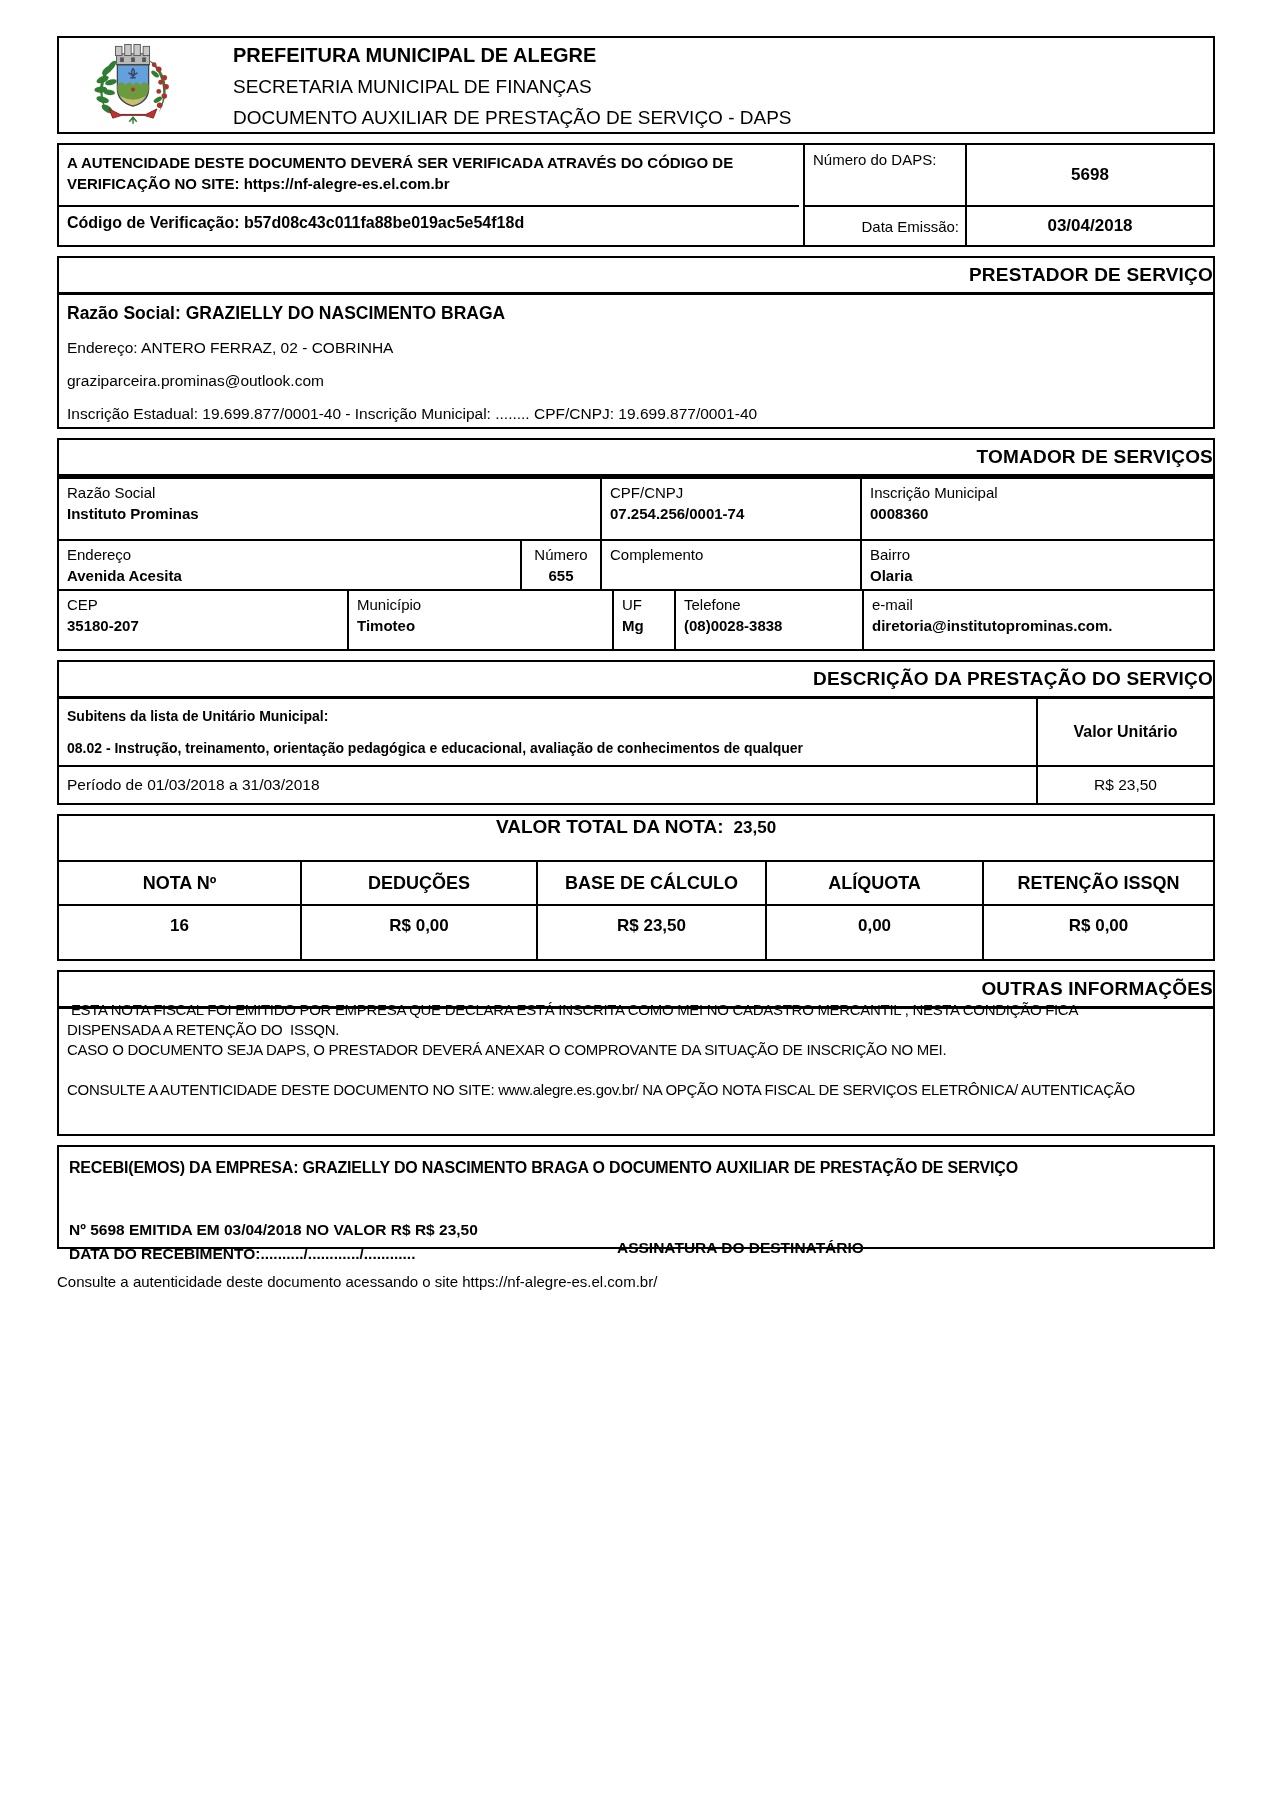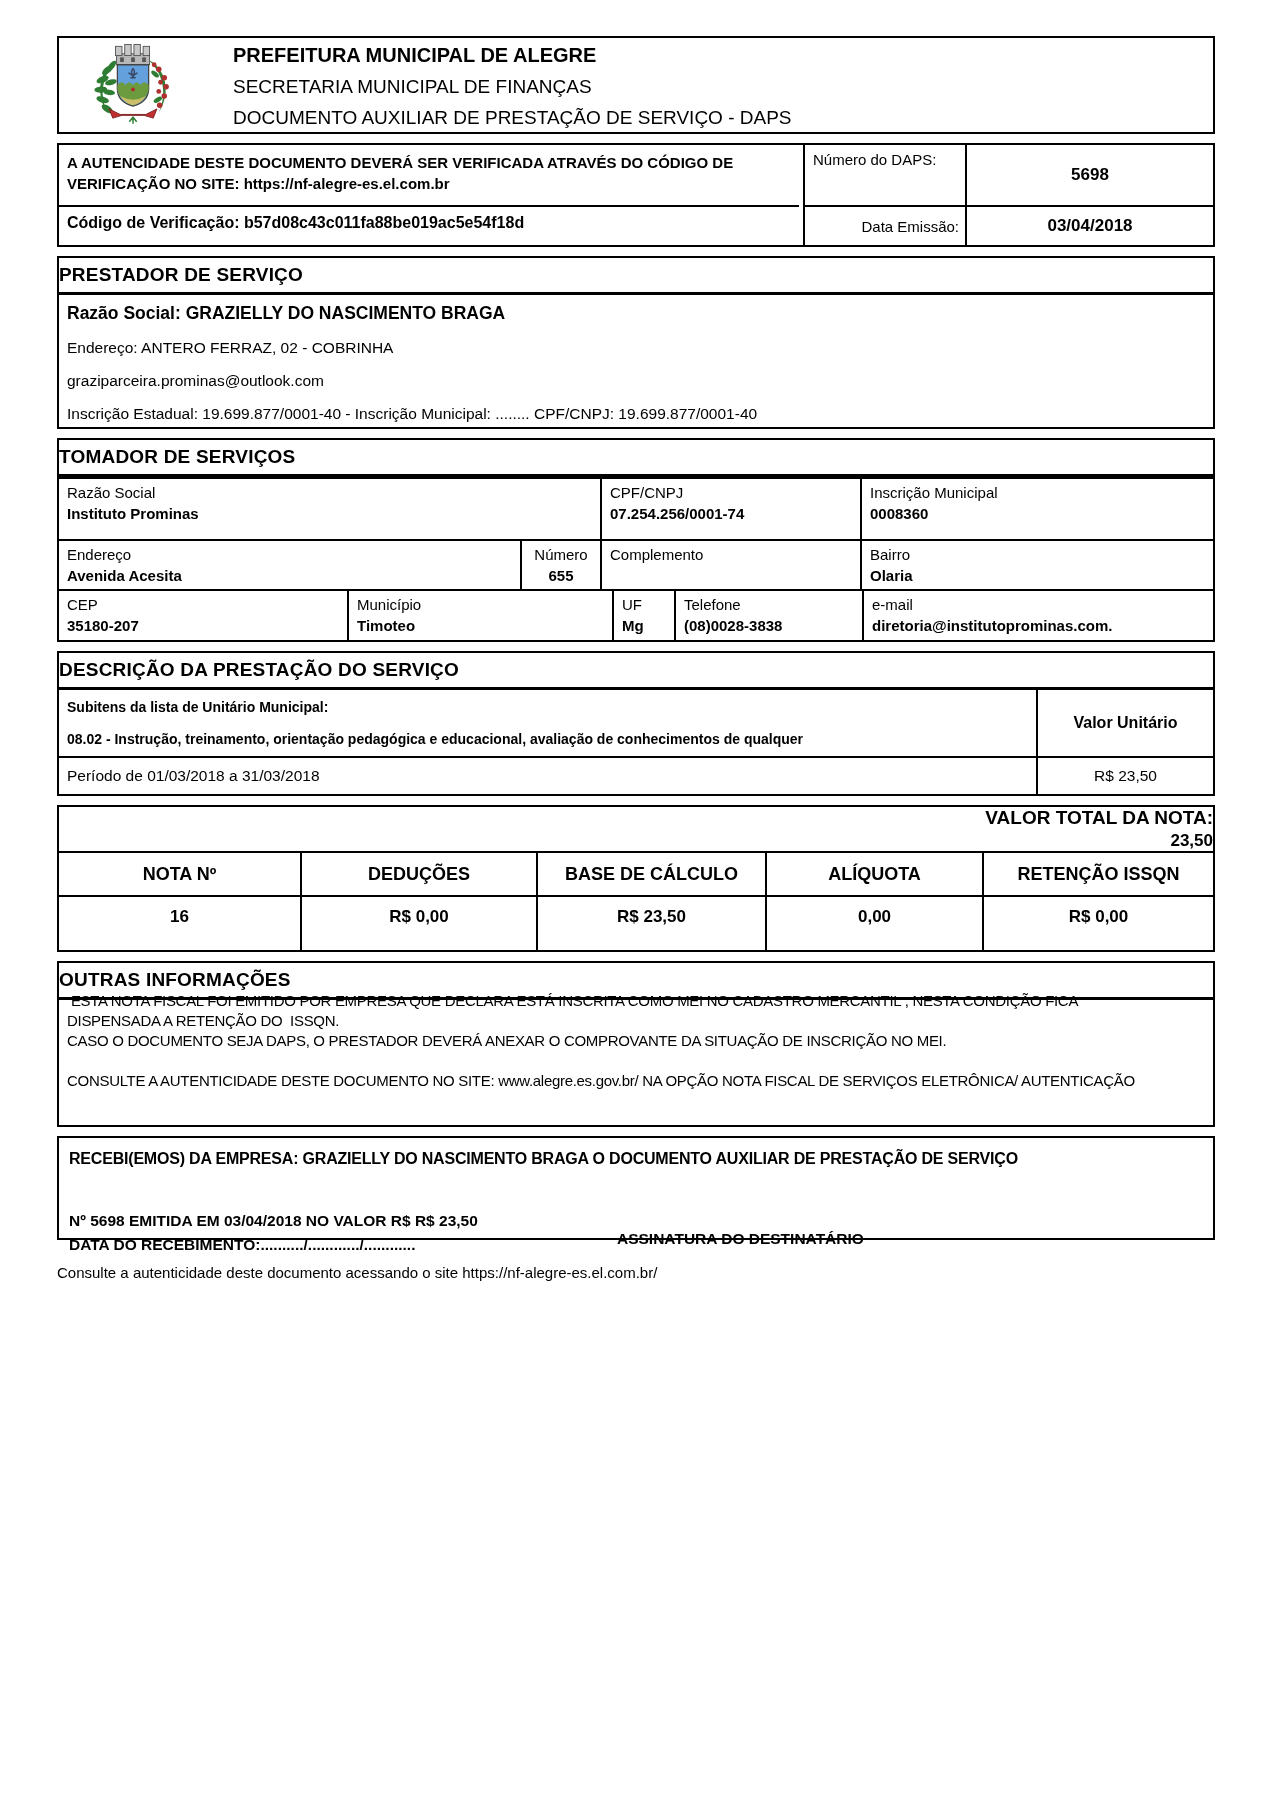--- a/index.html
+++ b/index.html
@@ -7,21 +7,21 @@
   body {
     width: 1271px; height: 1800px;
     background: #ffffff;
     color: #000;
     font-family: "Liberation Sans", sans-serif;
     -webkit-font-smoothing: antialiased;
   }
   .page { padding: 36px 56px 0 57px; }
   .box { border: 2px solid #000; margin-bottom: 9px; background: #fff; }
   .sec-title {
-    text-align: left; font-weight: bold; font-size: 19px;
+    text-align: right; font-weight: bold; font-size: 19px;
     padding: 6px 0 6px; border-bottom: 3px solid #000; letter-spacing: .2px;
   }
 
   
   .header-box { height: 98px; display: flex; align-items: center; overflow: hidden; }
   .logo-wrap { width: 96px; height: 92px; margin-left: 26px; flex: 0 0 auto; }
   .header-lines { margin-left: 52px; padding-top: 2px; }
   .header-lines .h1 { font-size: 20px; font-weight: bold; line-height: 31px; }
   .header-lines .h2, .header-lines .h3 { font-size: 19px; line-height: 31px; }
 
@@ -38,39 +38,39 @@
   .cell-date-value { justify-content: center; font-weight: bold; font-size: 17px; }
   .razao-line { font-size: 17.5px; font-weight: bold; margin: 8px 8px 0; }
   .pl { font-size: 15.5px; margin: 15px 8px 0; }
   .pl-last { margin-bottom: 4px; }
 
   
   .trow { display: grid; border-top: 2px solid #000; }
   .trow:first-of-type { border-top: none; }
   .trow-1 { grid-template-columns: 543px 260px 1fr; height: 62px; }
   .trow-2 { grid-template-columns: 463px 80px 260px 1fr; height: 50px; }
-  .trow-3 { grid-template-columns: 290px 265px 62px 188px 1fr; height: 51px; }
+  .trow-3 { grid-template-columns: 290px 265px 62px 188px 1fr; height: 60px; }
   .tcell { padding: 4px 8px 0; border-right: 2px solid #000; overflow: hidden; }
   .tcell:last-child { border-right: none; }
   .tcell .lbl { font-size: 15px; line-height: 20px; }
   .tcell .val { font-size: 15px; font-weight: bold; line-height: 22px; }
   .tcell.center { text-align: center; }
 
   
   .drow { display: grid; grid-template-columns: 1fr 175px; }
   .drow-2 { border-top: 2px solid #000; }
   .dcell-main { padding: 6px 8px 8px; border-right: 2px solid #000; }
   .dcell-side { display: flex; align-items: center; justify-content: center; font-weight: bold; font-size: 16px; }
   .sub-lbl { font-size: 14px; font-weight: bold; line-height: 18px; margin-top: 2px; }
   .sub-item { font-size: 14px; font-weight: bold; line-height: 18px; margin-top: 14px; }
   .periodo-cell { padding: 9px 8px; font-size: 15.5px; border-right: 2px solid #000; }
   .valor-cell { display: flex; align-items: center; justify-content: center; font-size: 15.5px; }
 
   
-  .total-row { height: 46px; display: flex; align-items: flex-end; justify-content: center; border-bottom: 2px solid #000; flex-direction: column; }
+  .total-row { height: 46px; display: flex; align-items: flex-start; justify-content: center; border-bottom: 2px solid #000; }
   .total-label { font-size: 19px; font-weight: bold; }
   .total-value { font-size: 17px; font-weight: bold; margin-left: 10px; padding-top: 2px; }
   .nota-grid { display: grid; grid-template-columns: 243px 236px 229px 217px 1fr; }
   .nota-grid > div { border-right: 2px solid #000; display: flex; align-items: center; justify-content: center; }
   .nota-grid > div:last-child { border-right: none; }
   .nota-head { height: 44px; border-bottom: 2px solid #000; }
   .nota-head > div { font-weight: bold; font-size: 18px; text-align: right; }
   .nota-vals { height: 53px; }
   .nota-vals > div { font-weight: bold; font-size: 17px; align-items: flex-start !important; padding-top: 10px; }
 

